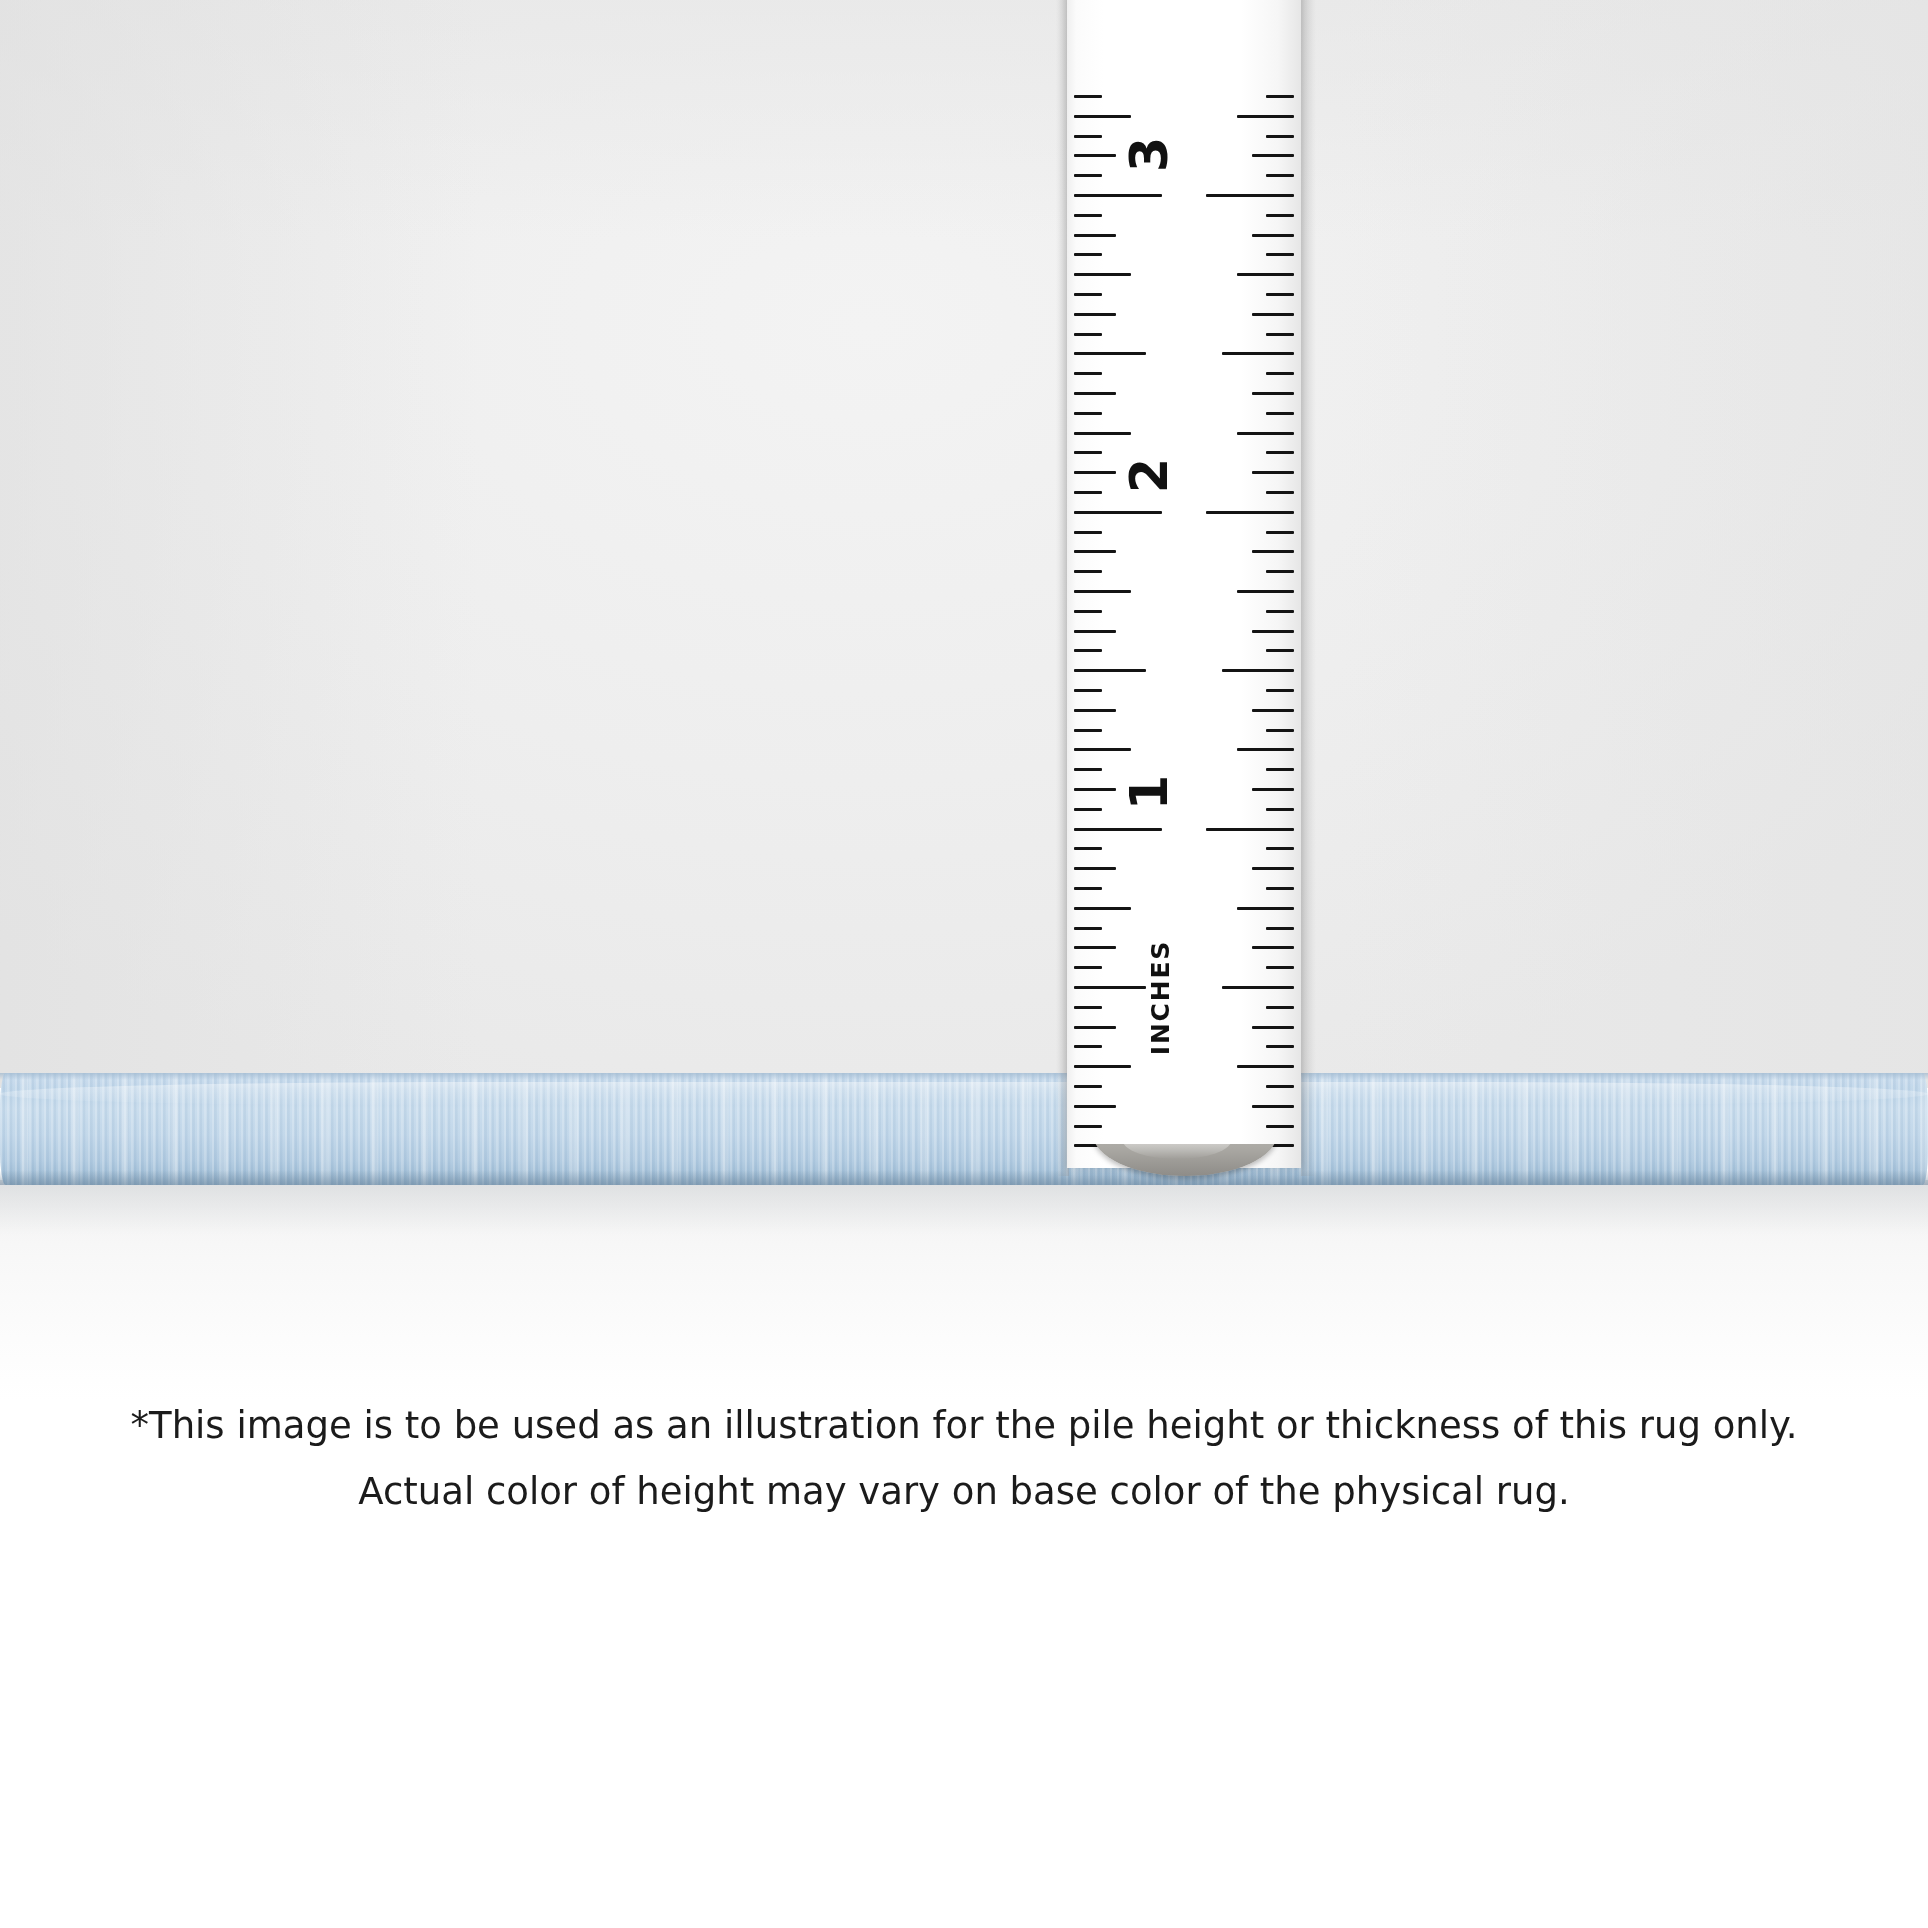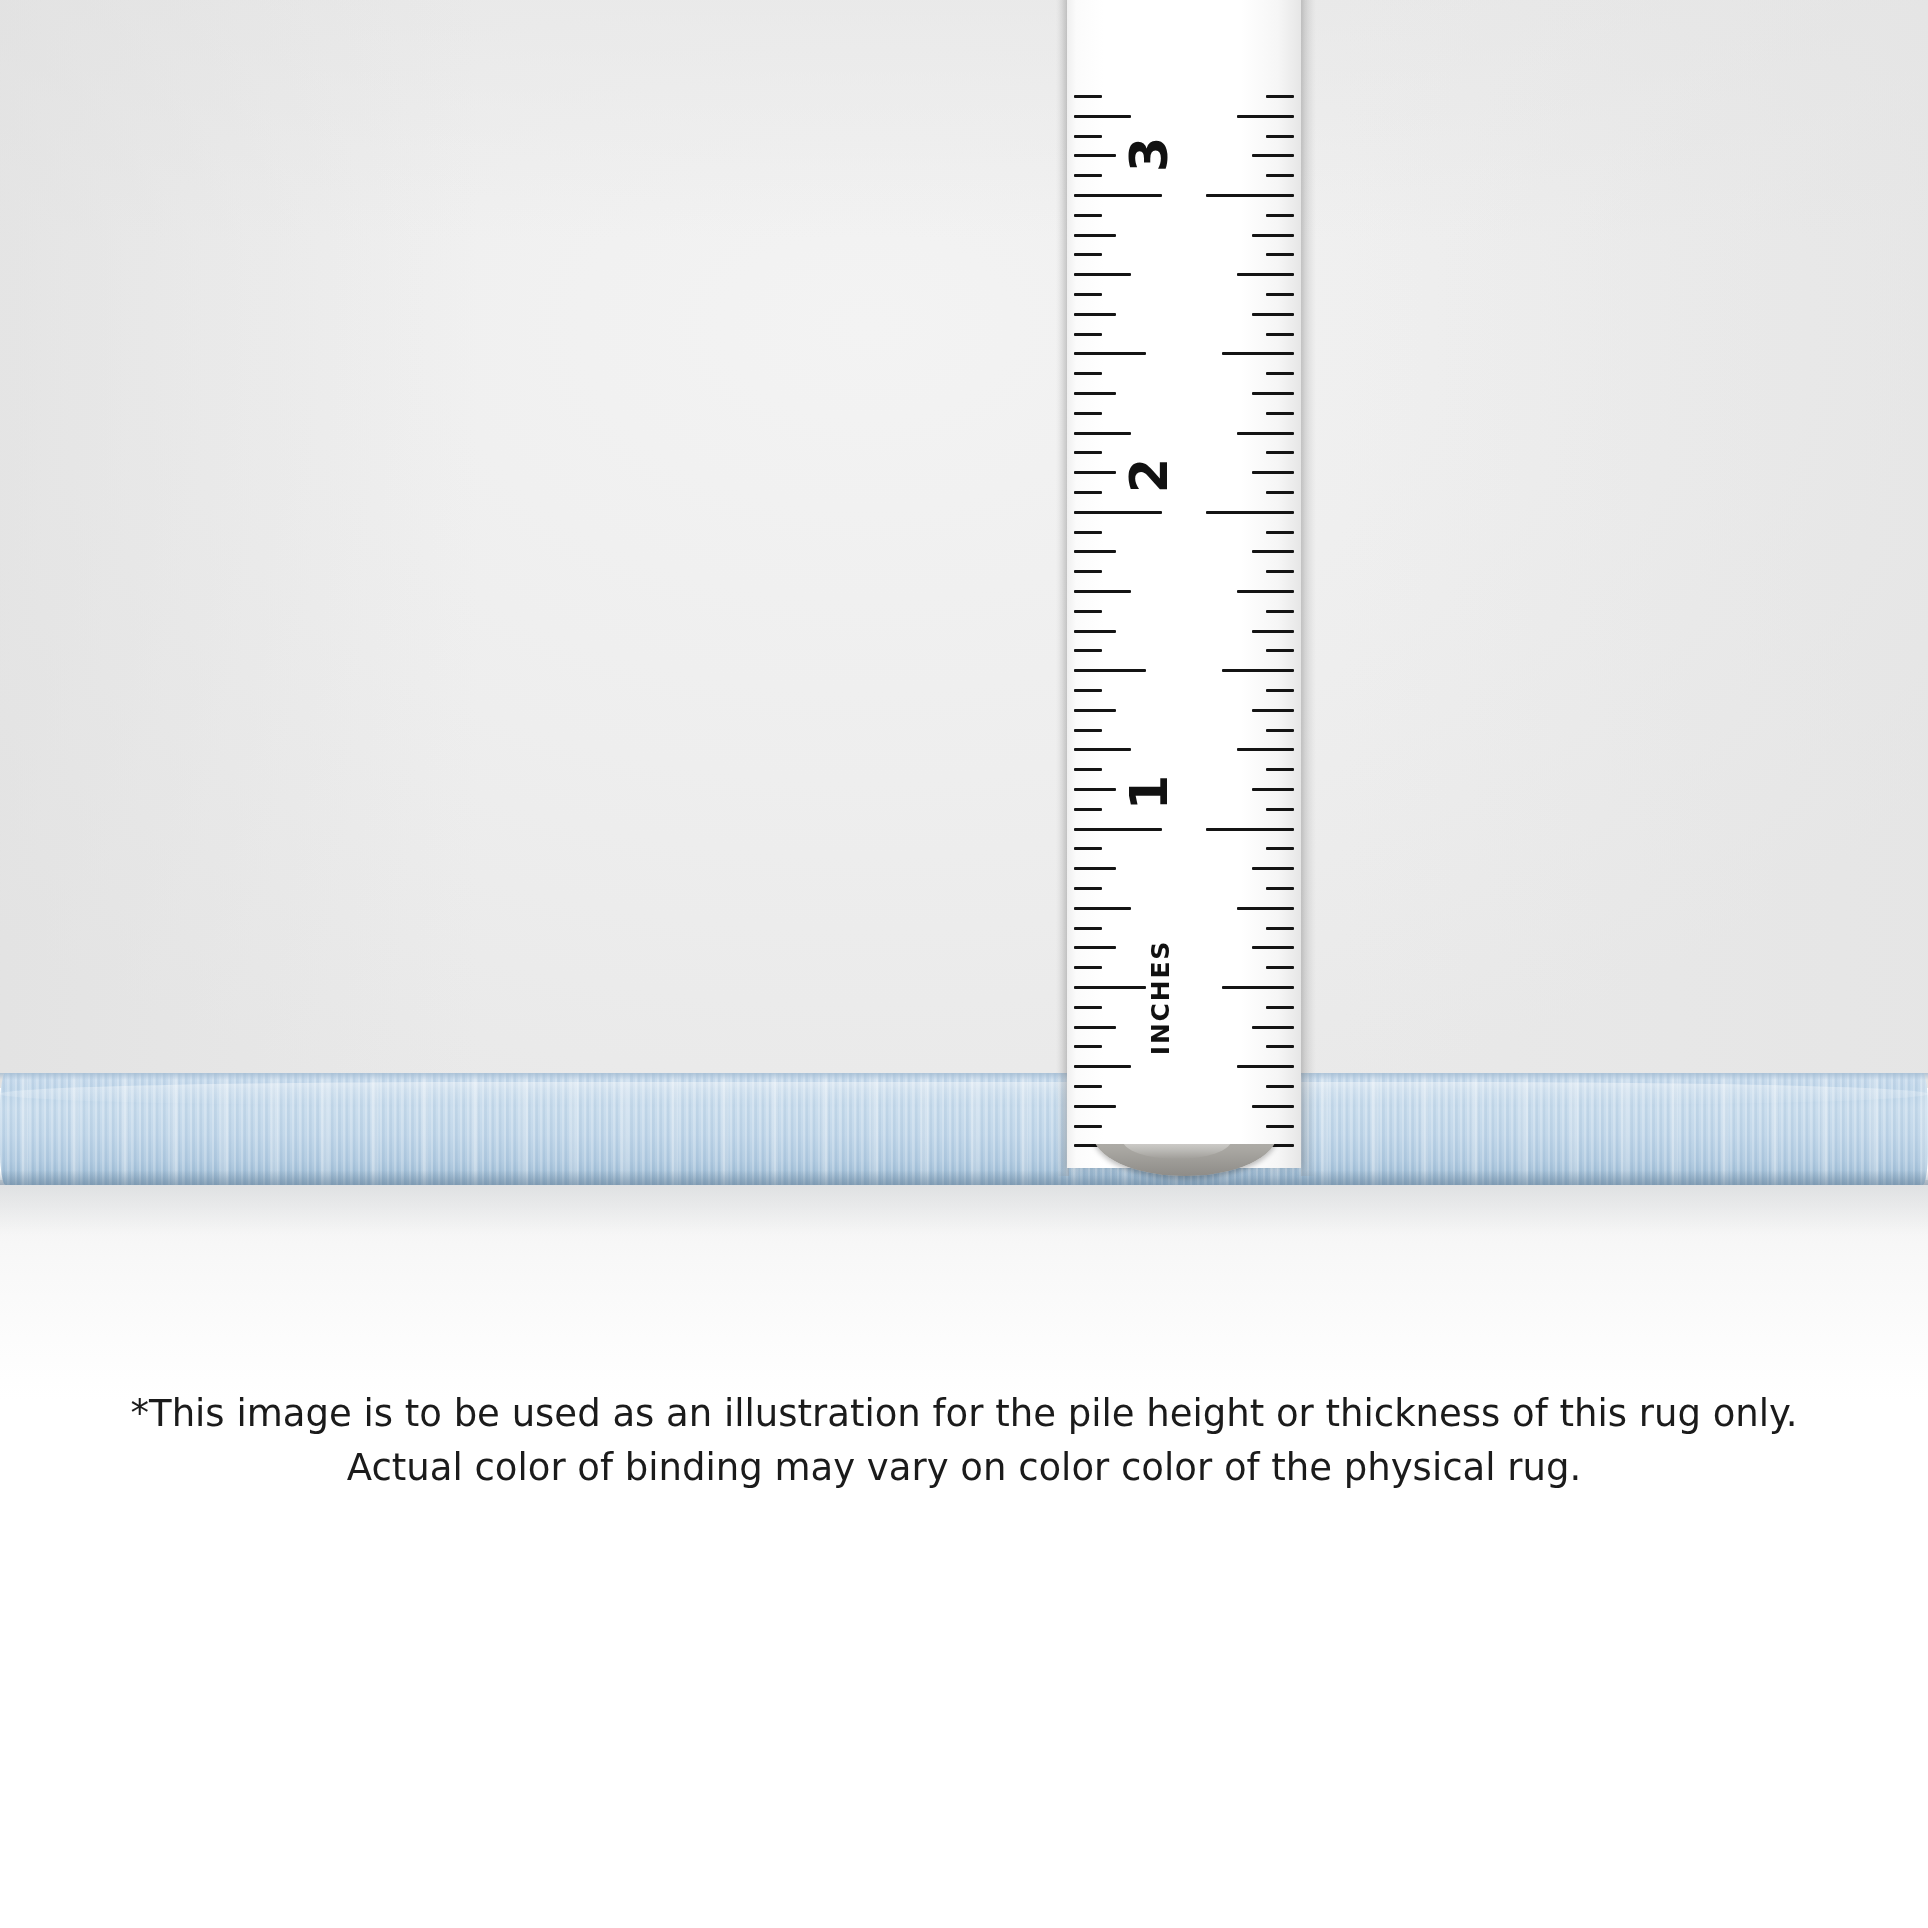--- a/index.html
+++ b/index.html
@@ -253,21 +253,21 @@
     position: absolute;
     left: 0;
     top: 1387px;
     width: 1928px;
     text-align: center;
     color: #1b1b1b;
     font-family: "DejaVu Sans", sans-serif;
     font-size: 37px;
     line-height: 1.45;
   }
-  .caption-line { display: block; }
+  .caption-line { display: block; margin-top: 12px; }
 </style>
 </head>
 <body>
 
 <div class="scene">
 
   <div class="backdrop"></div>
   <div class="backdrop-shade-top"></div>
   <div class="backdrop-shade-left"></div>
   <div class="backdrop-shade-right"></div>
@@ -406,17 +406,17 @@
     <div class="ruler-inches-label" style="left:20px; top:992px;">INCHES</div>
   </div>
 
   <div class="ruler-tip">
     <div class="ruler-tip-metal"></div>
     <div class="ruler-tip-shine"></div>
   </div>
 
   <div class="caption">
     <span class="caption-line">*This image is to be used as an illustration for the pile height or thickness of this rug only.</span>
-    <span class="caption-line">Actual color of binding may vary on color color of the physical rug.</span>
+    <span class="caption-line">Actual color of height may vary on base color of the physical rug.</span>
   </div>
 
 </div>
 
 
 </body></html>

